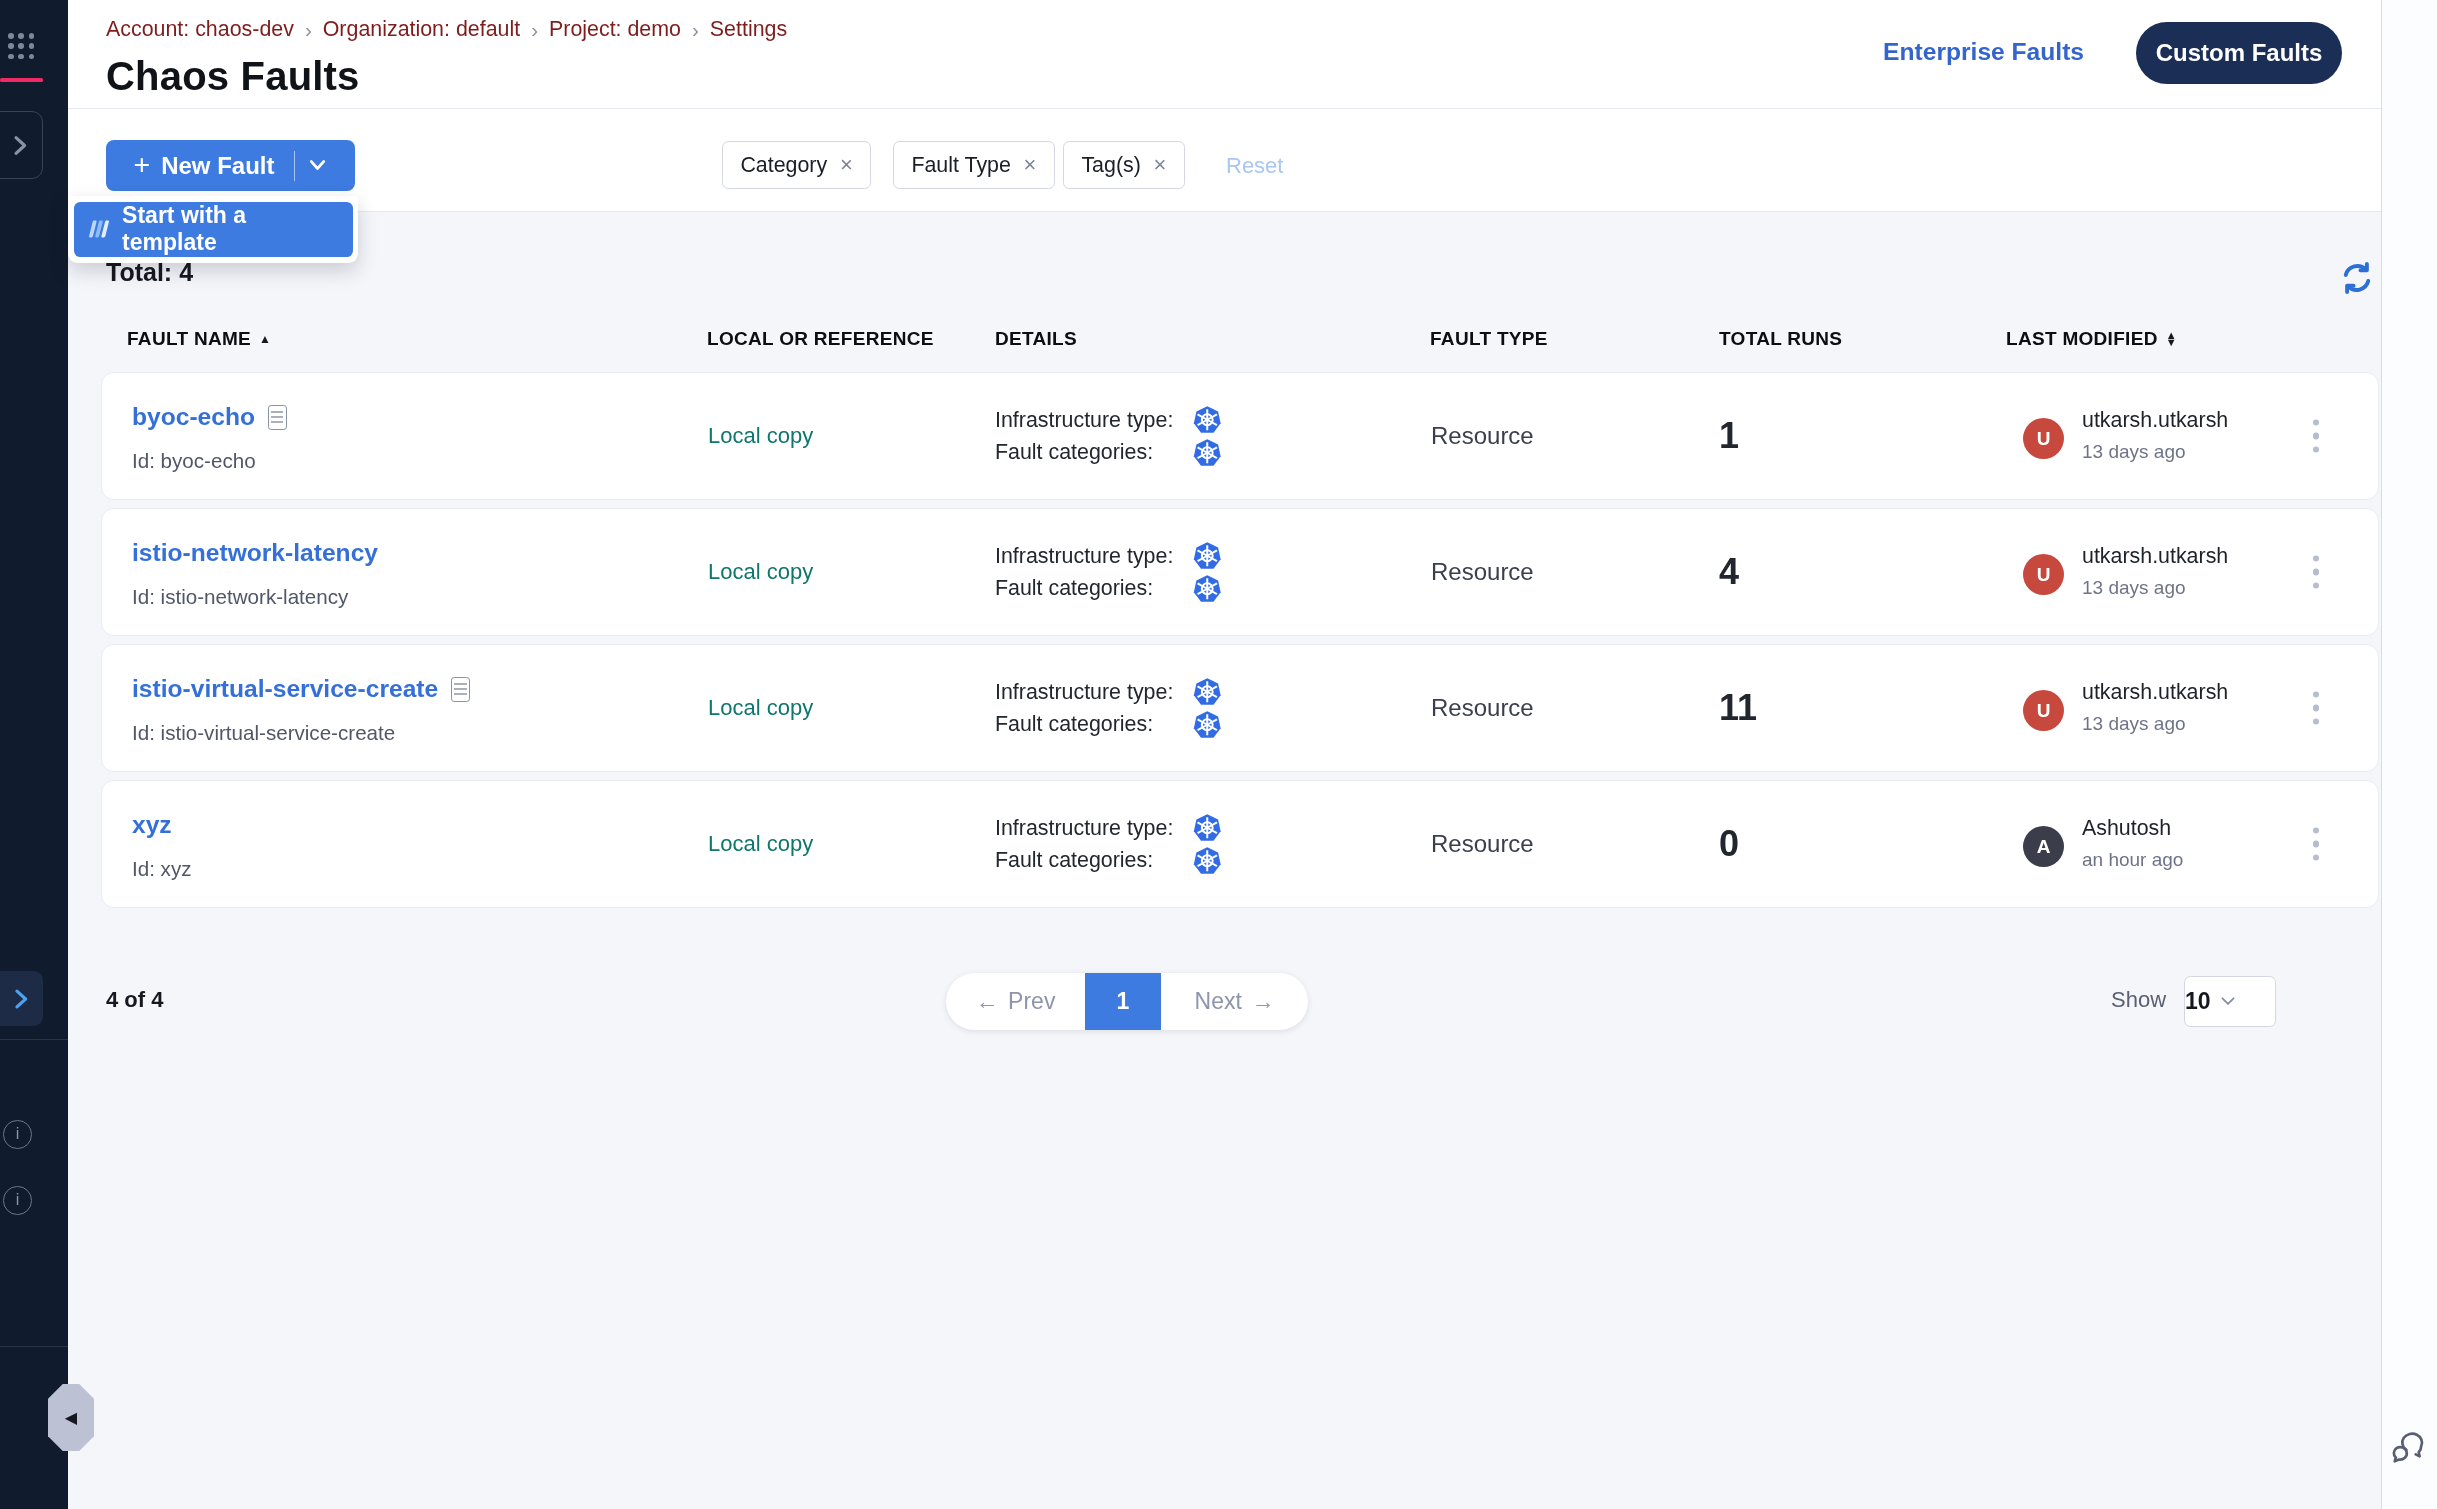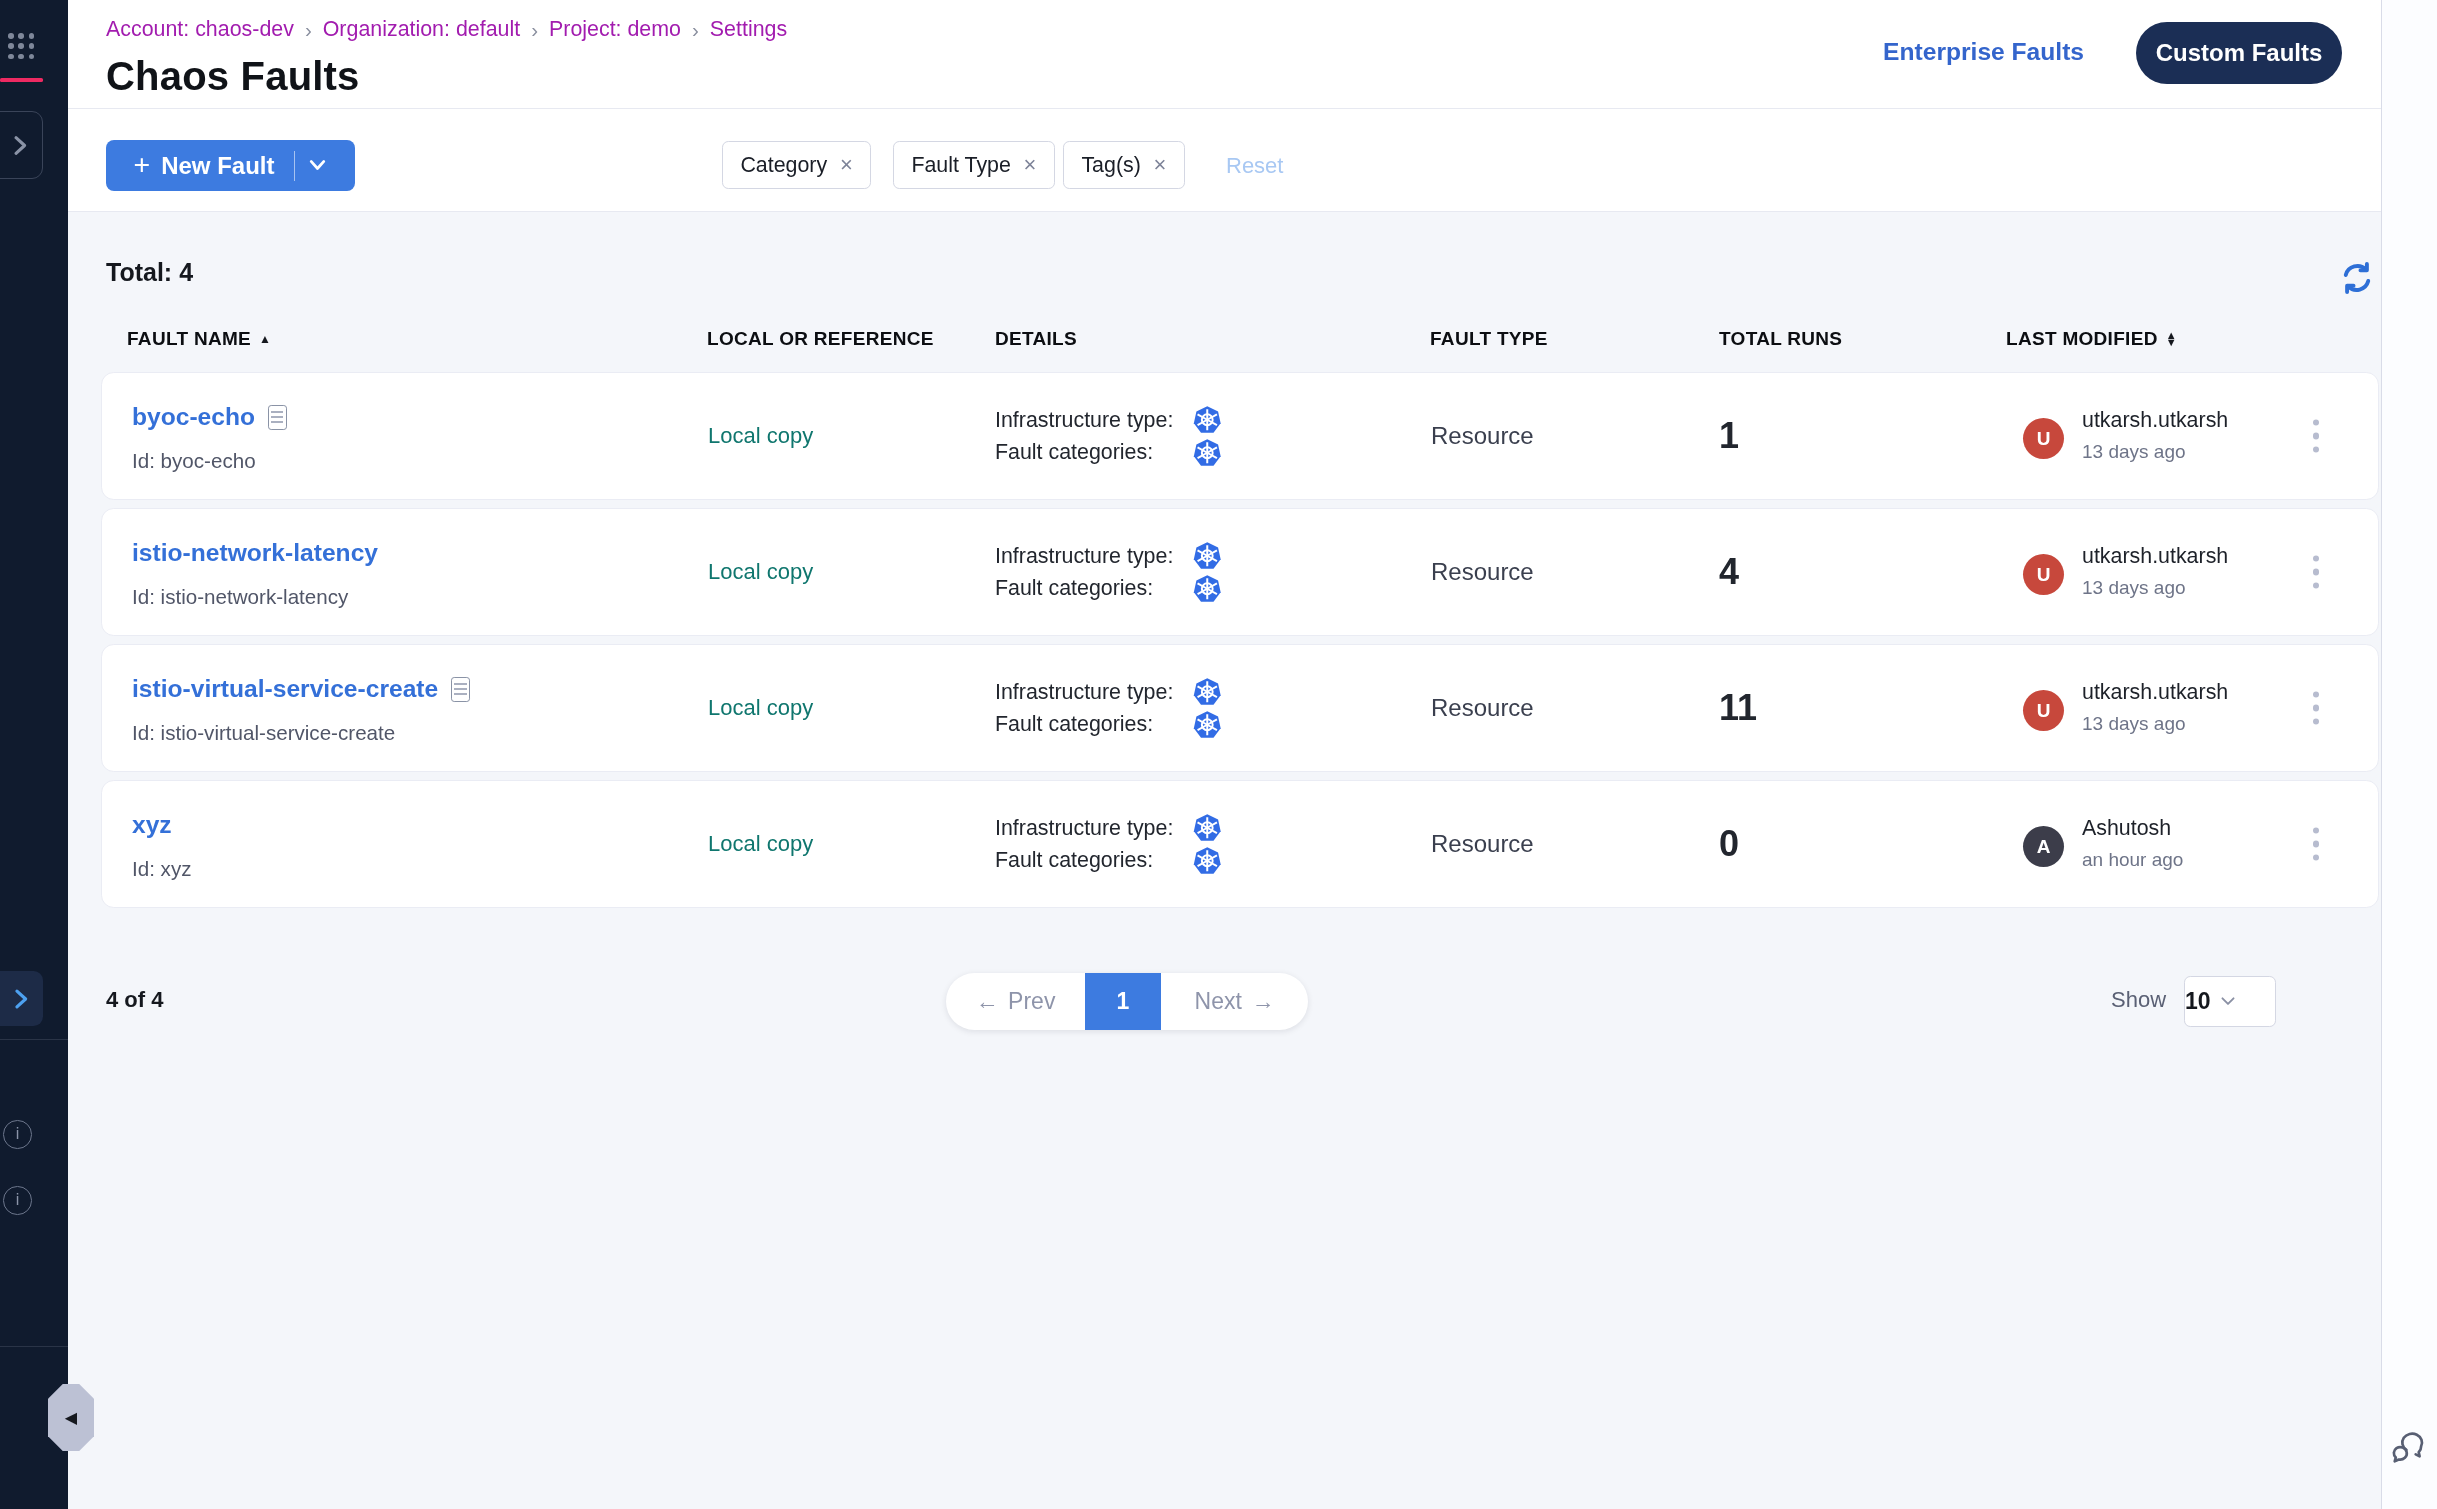--- a/index.html
+++ b/index.html
@@ -28,21 +28,21 @@
 
   
   .right-strip { position:absolute; left:2381px; top:0; width:57px; height:100%; background:#fcfdff; border-left:0.8px solid #d9dce8; z-index:5; }
   .chat-icon { position:absolute; left:6.3px; top:1427px; width:43px; height:43px; cursor:pointer; }
 
   
   .main { position:absolute; left:68px; top:0; width:2313px; height:100%; }
 
   .page-header { position:absolute; left:0; top:0; width:100%; height:109px; background:#fff; border-bottom:0.8px solid #e7e9f1; }
   .breadcrumb { position:absolute; left:38px; top:17.4px; display:flex; align-items:center; gap:11px; font-size:21.4px; }
-  .crumb { color:#a21caf; cursor:pointer; }
+  .crumb { color:#7f1d1d; cursor:pointer; }
   .crumb-sep { color:#8a8f9f; font-size:20.6px; }
   .page-title { position:absolute; left:38px; top:54px; font-size:40px; font-weight:700; color:#101318; letter-spacing:0.2px; }
   .enterprise-link { position:absolute; right:297px; top:38px; font-size:24.6px; font-weight:600; color:#3465cc; cursor:pointer; }
   .custom-pill { position:absolute; right:39px; top:22px; width:206px; height:62px; background:#1b2e55; border-radius:32px; color:#fff; font-size:24px; font-weight:600; display:flex; align-items:center; justify-content:center; cursor:pointer; border:none; }
 
   .toolbar { position:absolute; left:0; top:109px; width:100%; height:103px; background:#fff; border-bottom:0.8px solid #e7e9f1; }
   .new-fault-btn { position:absolute; left:38px; top:31px; width:249px; height:51px; background:#3d7be0; border:none; border-radius:8px; color:#fff; display:flex; align-items:center; justify-content:center; gap:11px; cursor:pointer; }
   .new-fault-btn .plus { font-size:28.5px; font-weight:400; line-height:1; margin-top:-2.4px; }
   .new-fault-btn .nf-label { font-size:24px; font-weight:700; }
   .new-fault-btn .btn-sep { width:0.8px; height:30px; background:rgba(255,255,255,.55); margin:0 3.2px 0 8px; }
@@ -176,20 +176,32 @@
         <span>Fault Type</span>
         <span class="x">×</span>
       </div>
       <div class="chip c3">
         <span>Tag(s)</span>
         <span class="x">×</span>
       </div>
       <span class="reset-link">Reset</span>
     </div>
 
+    <div class="menu-popover">
+      <div class="menu-item">
+        <svg width="24" height="24" viewBox="0 0 30 30">
+            <g transform="skewX(-14) translate(8,0)" fill="#bcd7f8">
+              <rect x="2" y="4" width="5" height="22" rx="1.5"></rect>
+              <rect x="10" y="4" width="5" height="22" rx="1.5" fill="#8fbcf4"></rect>
+              <rect x="18" y="4" width="5" height="22" rx="1.5" fill="#e3effc"></rect>
+            </g>
+          </svg>
+        <span>Start with a template</span>
+      </div>
+    </div>
 
     <div class="total-label">Total: 4</div>
     <button class="refresh-btn">
       <svg width="36" height="36" viewBox="0 0 24 24" fill="none" stroke="#2e6fd6" stroke-width="2.6" stroke-linecap="round" stroke-linejoin="round">
           <path d="M4.5 10a8 8 0 0 1 13.4-3.6"></path>
           <polyline points="18.6 2.6 18.6 6.9 14.3 6.9"></polyline>
           <path d="M19.5 14a8 8 0 0 1-13.4 3.6"></path>
           <polyline points="5.4 21.4 5.4 17.1 9.7 17.1"></polyline>
         </svg>
     </button>

